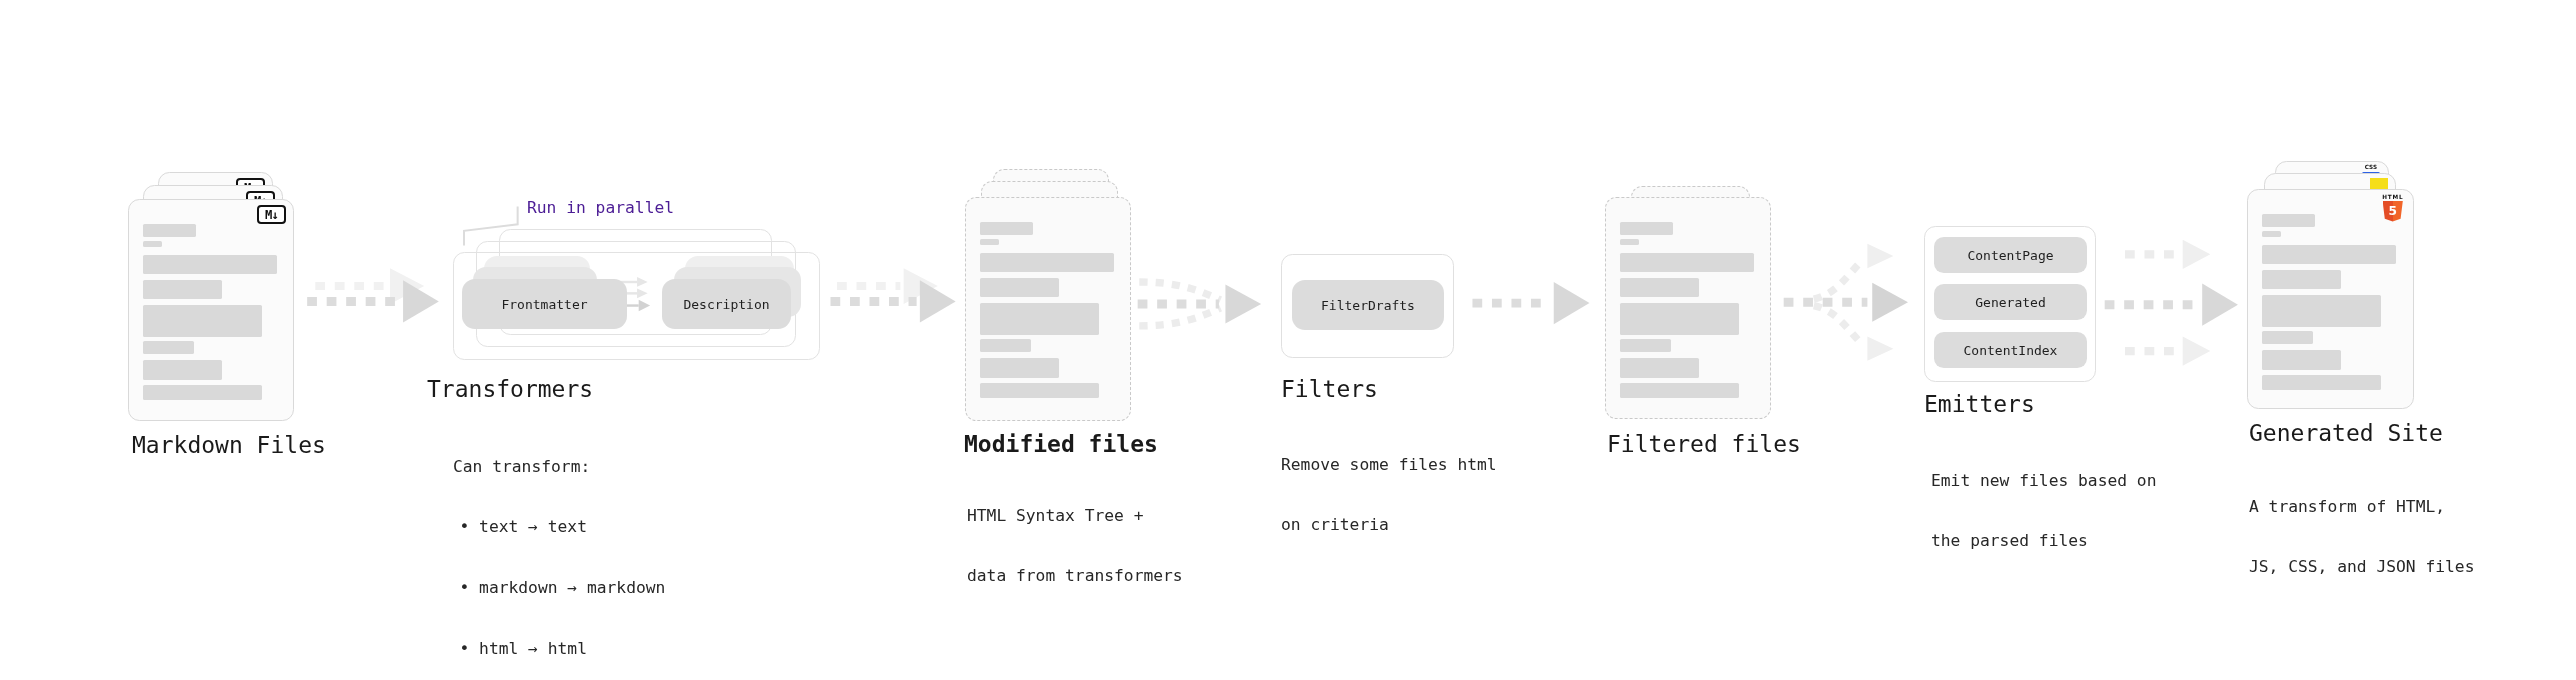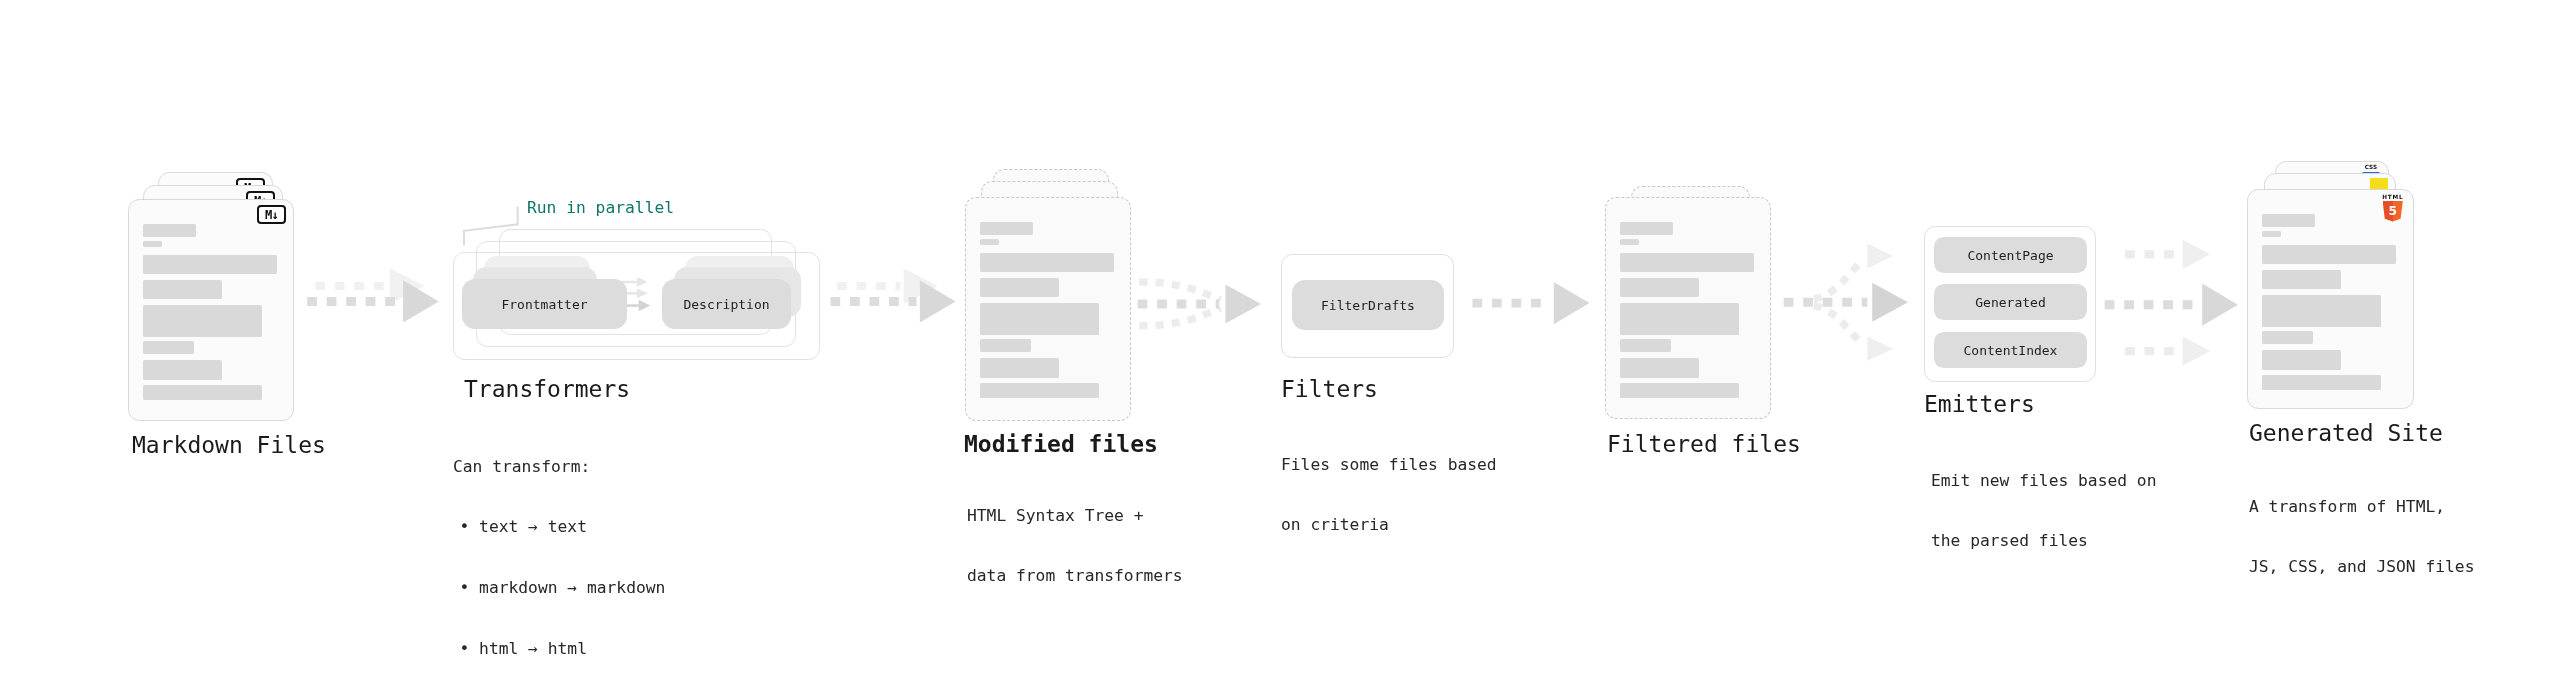--- a/index.html
+++ b/index.html
@@ -69,21 +69,21 @@
     display:flex;align-items:center;justify-content:center;
     font-size:13px;color:#1f1f1f;box-sizing:border-box;
   }
   .pill.small{border-radius:9.8px;}
   .ghost1{background:#e6e6e6;}
   .ghost2{background:#efefef;}
   
   .node-title{position:absolute;font-size:23px;line-height:26px;color:#1a1a1a;white-space:pre;}
   .caption{position:absolute;font-size:16.3px;line-height:20.3px;color:#272727;white-space:pre;}
   .caption .indent{padding-left:6.5px;}
-  .annotation{position:absolute;font-size:16.3px;color:#0f766e;white-space:pre;}
+  .annotation{position:absolute;font-size:16.3px;color:#4c1d95;white-space:pre;}
   svg{display:block;}
 </style>
 </head>
 <body>
 
 <div id="stage">
 
   <svg class="abs" style="left:0;top:0;" width="2576" height="681" viewBox="0 0 3170 838" aria-hidden="true">
 
     <g>
@@ -174,21 +174,21 @@
     <div class="frame" style="left:453px;top:252px;width:367px;height:108px;"></div>
 
     <div class="pill ghost2" style="left:484px;top:256px;width:106px;height:50px;"></div>
     <div class="pill ghost1" style="left:473px;top:267px;width:124px;height:50px;"></div>
     <div class="pill" style="left:462px;top:279px;width:165px;height:50px;">Frontmatter</div>
 
     <div class="pill ghost2" style="left:685px;top:256px;width:109px;height:50px;"></div>
     <div class="pill ghost1" style="left:674px;top:267px;width:127px;height:50px;"></div>
     <div class="pill" style="left:662px;top:279px;width:129px;height:50px;">Description</div>
 
-    <div class="node-title" style="left:464px;top:376px;">Transformers</div>
+    <div class="node-title" style="left:427px;top:376px;">Transformers</div>
     <div class="caption" style="left:453px;top:416px;">
       <div>Can transform:</div>
       <div class="indent">• text → text</div>
       <div class="indent">• markdown → markdown</div>
       <div class="indent">• html → html</div>
     </div>
   </div>
 
   <div>
     <div class="sheet dashed backpeek" style="left:993px;top:169px;width:116px;"></div>
@@ -208,21 +208,21 @@
       <div>HTML Syntax Tree +</div>
       <div>data from transformers</div>
     </div>
   </div>
 
   <div>
     <div class="frame filled" style="left:1281px;top:254px;width:173px;height:104px;"></div>
     <div class="pill" style="left:1292px;top:280px;width:152px;height:50px;">FilterDrafts</div>
     <div class="node-title" style="left:1281px;top:376px;">Filters</div>
     <div class="caption" style="left:1281px;top:414px;">
-      <div>Files some files based</div>
+      <div>Remove some files html</div>
       <div>on criteria</div>
     </div>
   </div>
 
   <div>
     <div class="sheet dashed backpeek" style="left:1631px;top:186px;width:119px;"></div>
     <div class="sheet dashed" style="left:1605px;top:197px;width:166px;height:222px;">
       <div class="bar b1"></div>
       <div class="bar b2"></div>
       <div class="bar b3"></div>

